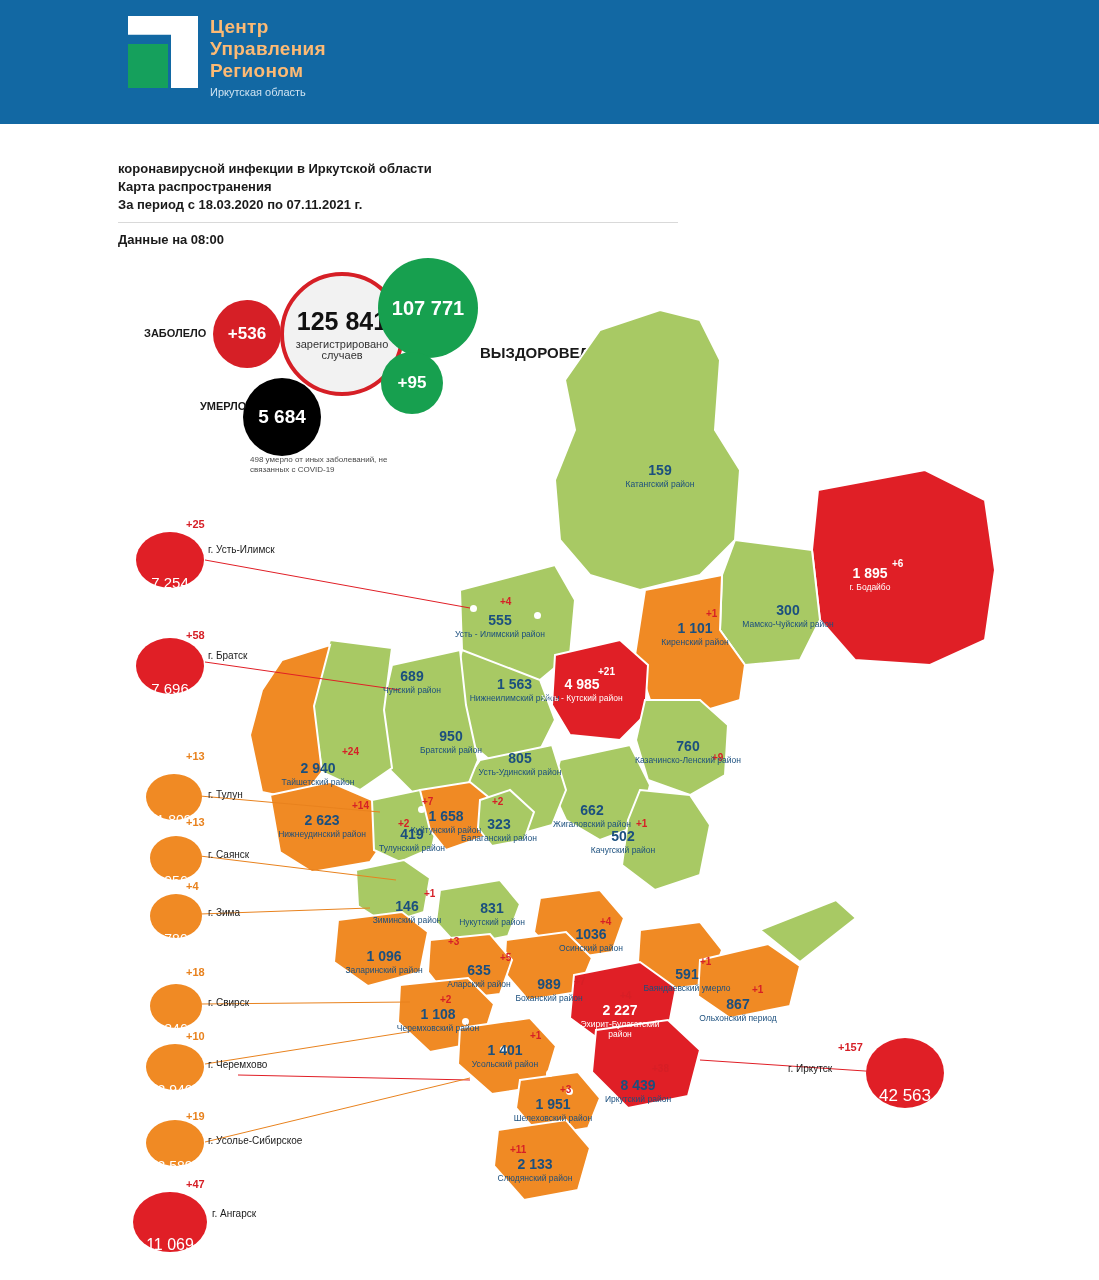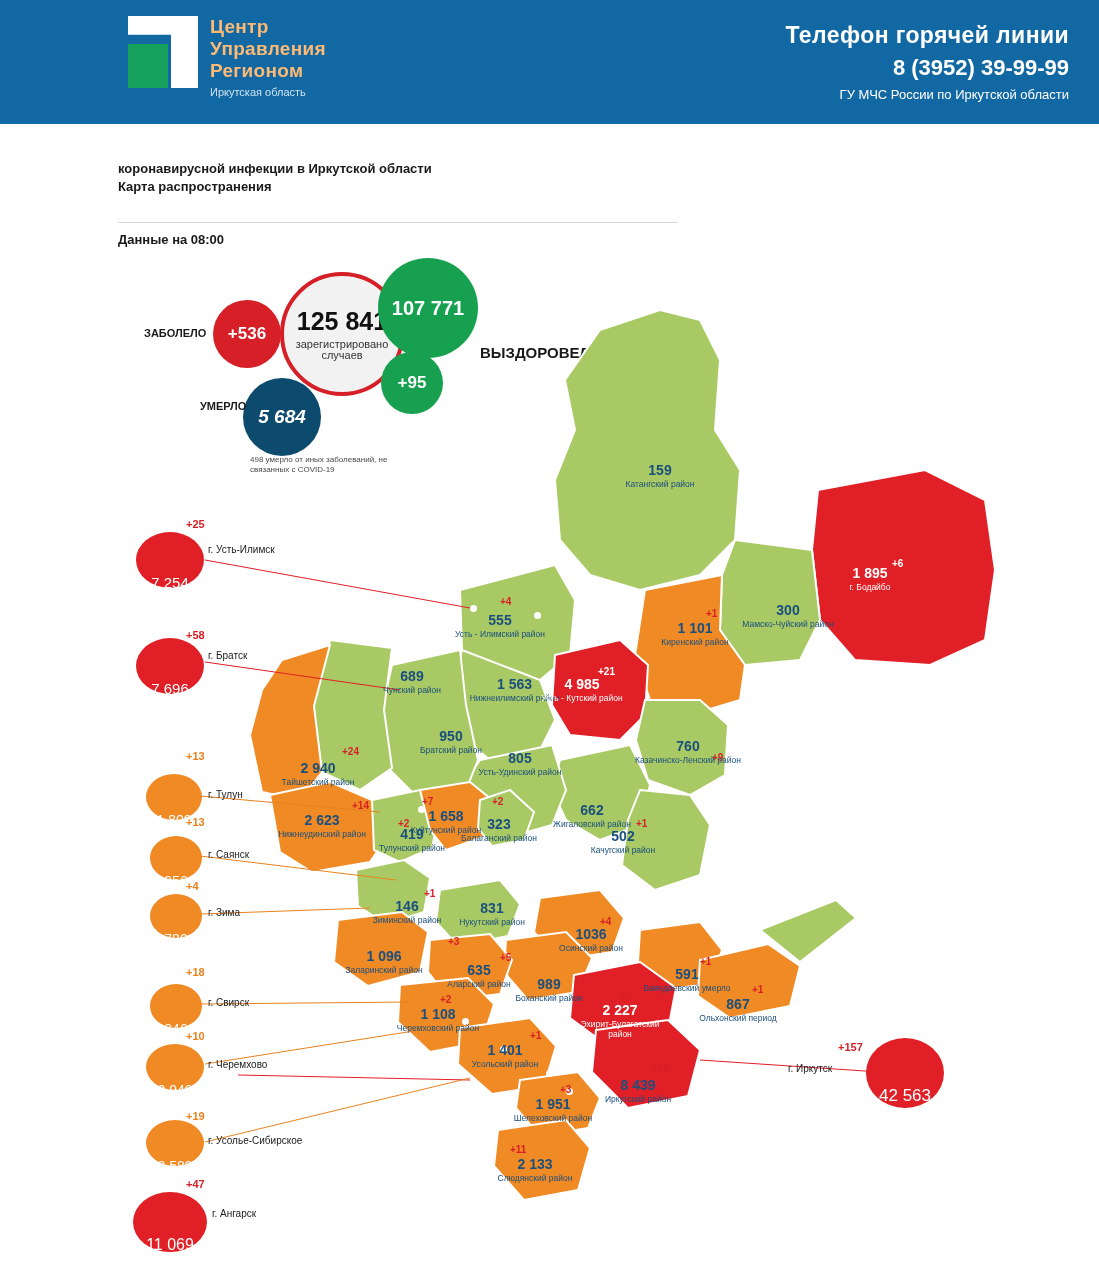--- a/index.html
+++ b/index.html
@@ -76,21 +76,21 @@
     left: 378px; top: 258px; width: 100px; height: 100px; background: #17a04f;
   }
   .c-rec span { color: #fff; font-size: 20px; font-weight: bold; }
 
   .c-rec-delta {
     left: 381px; top: 352px; width: 62px; height: 62px; background: #17a04f;
   }
   .c-rec-delta span { color: #fff; font-size: 17px; font-weight: bold; }
 
   .c-dead {
-    left: 243px; top: 378px; width: 78px; height: 78px; background: #0c4a6e; font-style: italic;
+    left: 243px; top: 378px; width: 78px; height: 78px; background: #000000;
   }
   .c-dead span { color: #fff; font-size: 19px; font-weight: bold; }
 
   .lbl-sick { position: absolute; left: 144px; top: 327px; font-size: 11px; font-weight: bold; color: #1a1a1a; }
   .lbl-rec { position: absolute; left: 480px; top: 344px; font-size: 15px; font-weight: bold; color: #1a1a1a; }
   .lbl-dead { position: absolute; left: 200px; top: 400px; font-size: 11px; font-weight: bold; color: #1a1a1a; }
   .note-dead { position: absolute; left: 250px; top: 455px; width: 150px; font-size: 8px; color: #4a4a4a; line-height: 10px; }
 
   
   .map-wrap { position: absolute; left: 0; top: 0; width: 1099px; height: 1280px; pointer-events: none; }
@@ -124,30 +124,26 @@
         <div class="sq2"></div>
         <div class="sq3"></div>
     </div>
     <div>
       <div class="logo-text-main">Центр</div>
       <div class="logo-text-main">Управления</div>
       <div class="logo-text-main">Регионом</div>
       <div class="logo-text-sub">Иркутская область</div>
     </div>
   </div>
-  <div class="hotline">
-    <div class="l1">Телефон горячей линии</div>
-    <div class="l2">8 (3952) 39-99-99</div>
-    <div class="l3">ГУ МЧС России по Иркутской области</div>
-  </div>
 </div>
 
 <div class="title-block">
   <div class="t">коронавирусной инфекции в Иркутской области</div>
   <div class="t">Карта распространения</div>
+  <div class="t">За период с 18.03.2020 по 07.11.2021 г.</div>
 </div>
 <div class="title-rule"></div>
 <div class="data-time">Данные на 08:00</div>
 
 <div class="lbl-sick">ЗАБОЛЕЛО</div>
 <div class="circle c-sick-delta">
   <span>+536</span>
 </div>
 <div class="circle c-total">
   <div class="num">125 841</div>

